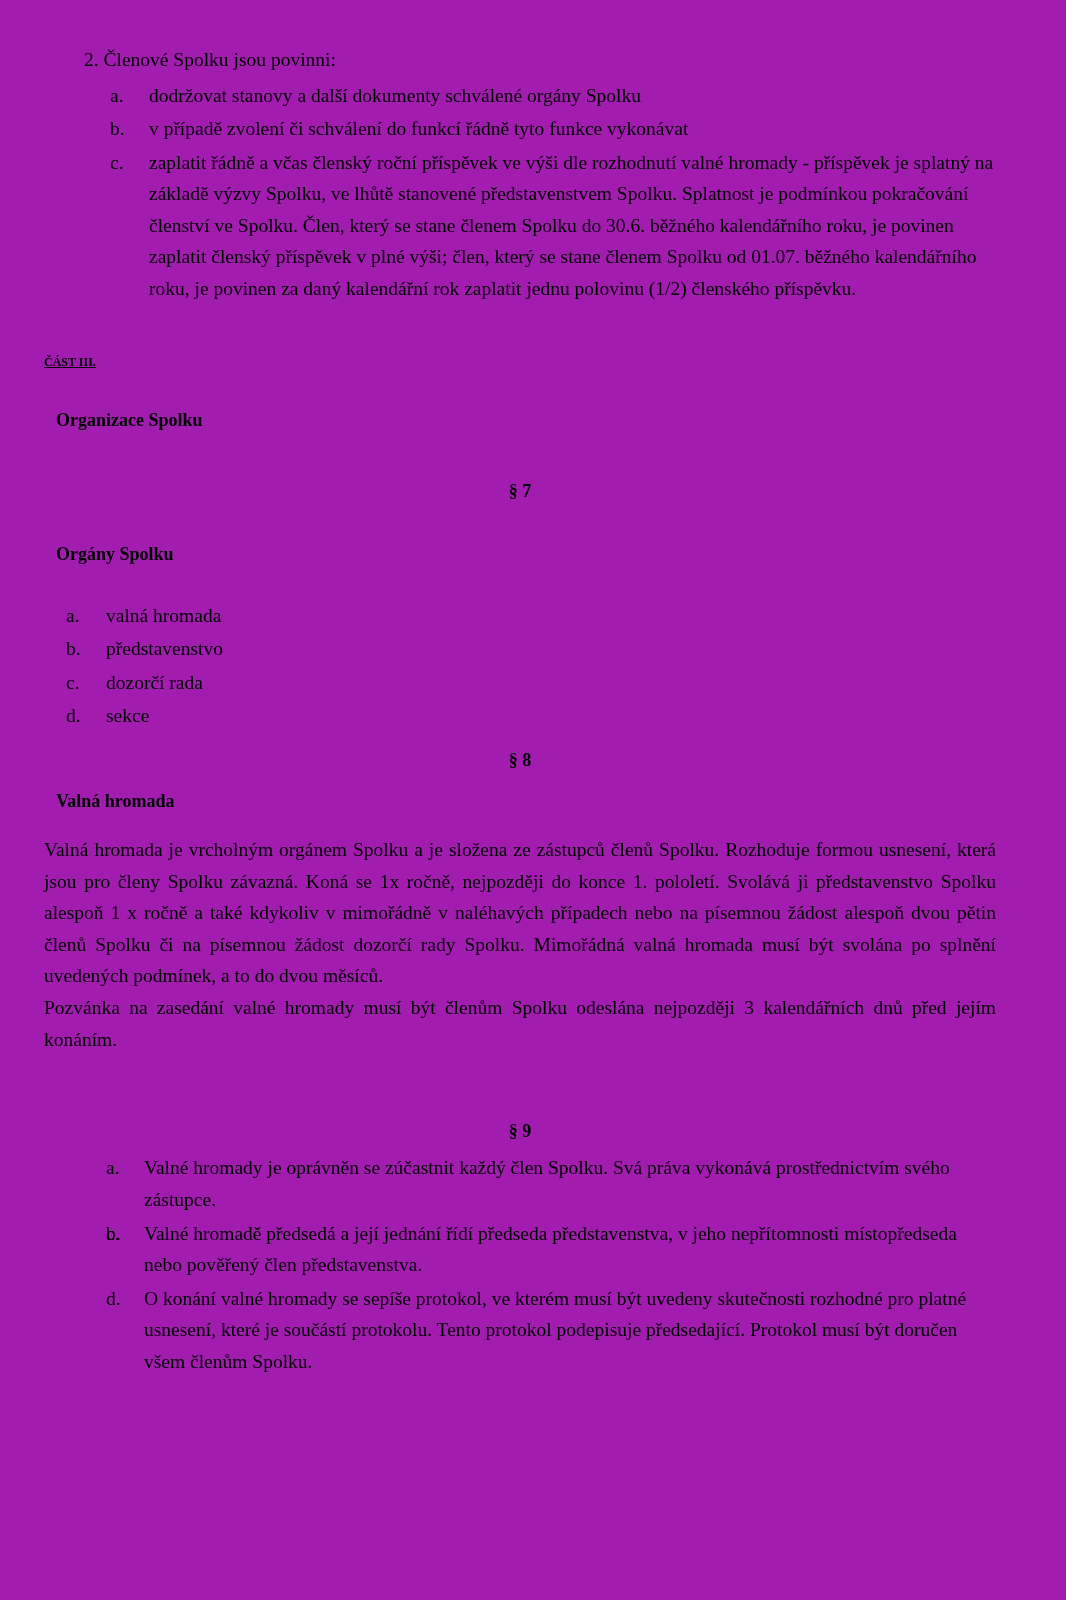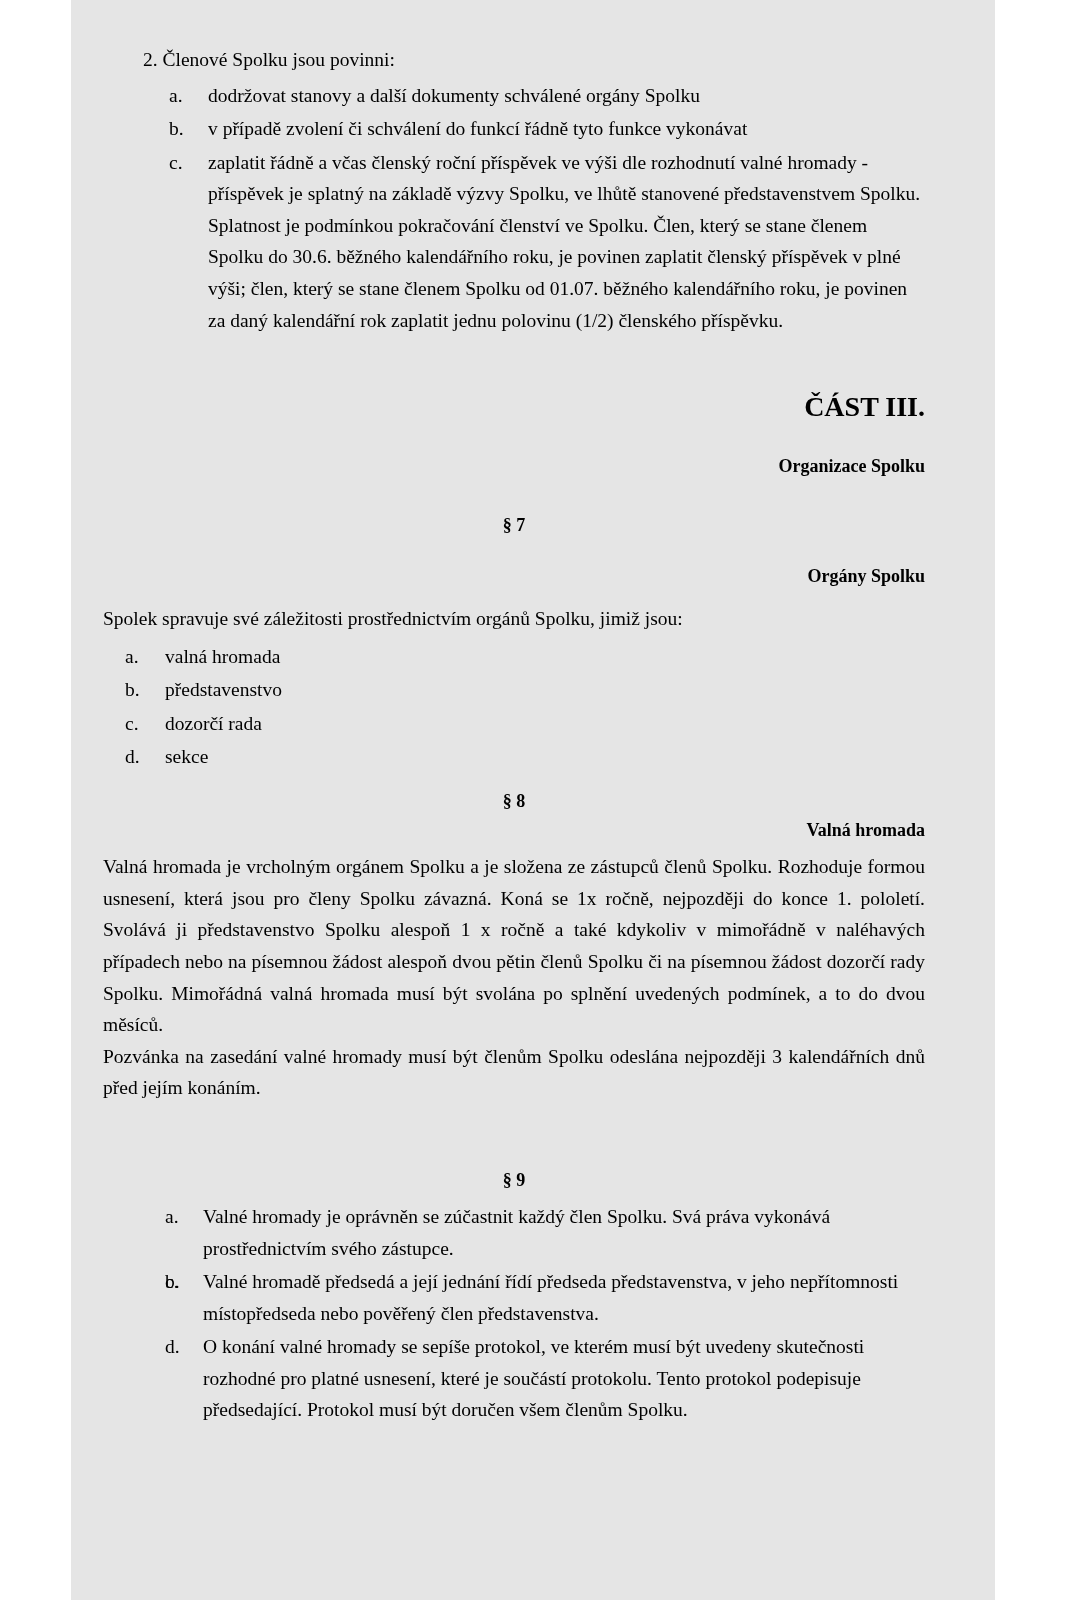--- a/index.html
+++ b/index.html
@@ -6,26 +6,26 @@
     margin: 0;
     padding: 0;
     background: #ffffff;
   }
   body {
     font-family: "Liberation Serif", "DejaVu Serif", serif;
     color: #000000;
   }
   .page {
     position: relative;
-    width: 924px;
+    width: 1066px;
     height: 1600px;
     margin: 0 auto;
-    background: #e5e5e5;
+    background: #a21caf;
     box-sizing: border-box;
-    padding: 44px 70px 20px 32px;
+    padding: 44px 70px 20px 44px;
   }
   .doc {
     font-size: 19.5px;
     line-height: 1.62;
   }
 
   
   .clause {
     margin: 0 0 4px 0;
     padding-left: 40px;
@@ -59,34 +59,35 @@
   }
   ol.alpha.indent-mid > li {
     padding-left: 100px;
   }
   ol.alpha.indent-mid > li .marker {
     left: 62px;
   }
 
   .justify { text-align: justify; }
   .sect-title {
-    text-align: right;
+    text-align: left;
     font-weight: bold;
-    margin: 0;
+    margin: 12px;
   }
   .sect-num {
     text-align: center;
     font-weight: bold;
     margin: 0;
   }
   .part-title {
-    text-align: right;
+    text-align: left;
     font-weight: bold;
-    font-size: 28px;
+    font-size: 12px;
     margin: 0;
+    text-decoration: underline;
   }
 
   .sp-xl { height: 46px; }
   .sp-lg { height: 30px; }
   .sp-md { height: 22px; }
   .sp-sm { height: 12px; }
   .sp-xs { height: 6px; }
   .sp-gap { height: 62px; }
 
   p.body {
@@ -127,21 +128,20 @@
     <p class="sect-title small-head">Organizace Spolku</p>
 
     <div class="sp-lg"></div>
 
     <p class="sect-num small-head">§ 7</p>
     <div class="sp-md"></div>
     <p class="sect-title small-head">Orgány Spolku</p>
 
     <div class="sp-sm"></div>
 
-    <p class="body">Spolek spravuje své záležitosti prostřednictvím orgánů Spolku, jimiž jsou:</p>
 
     <div class="sp-xs"></div>
 
     <ol class="alpha">
       <li>
         <span class="marker">a.</span>
         <span>valná hromada</span>
       </li>
       <li>
         <span class="marker">b.</span>

